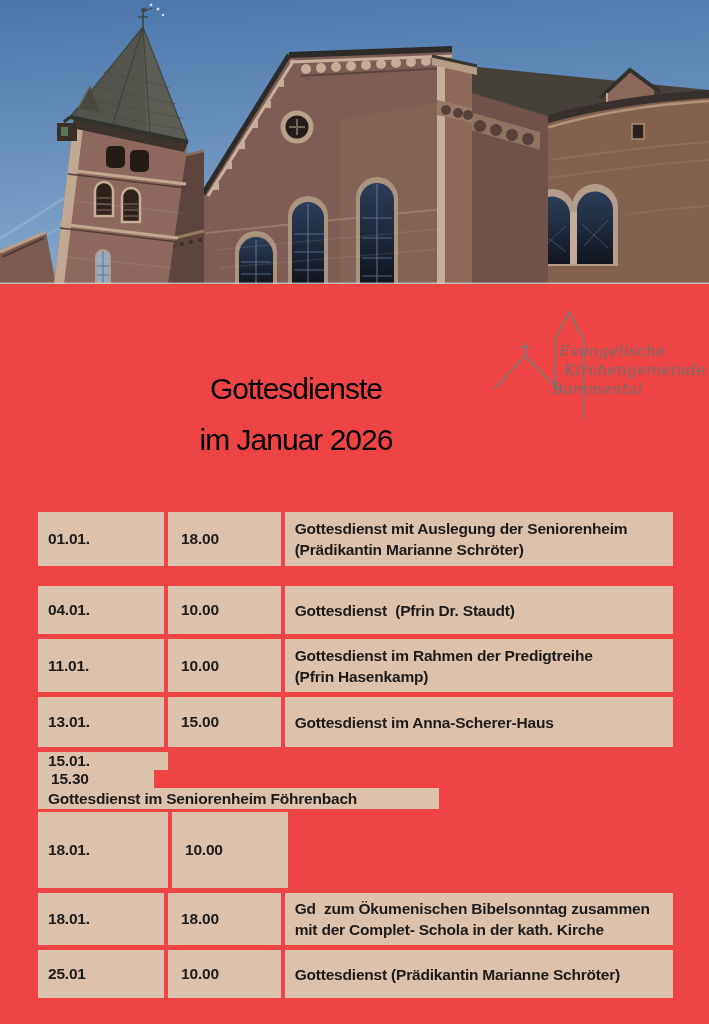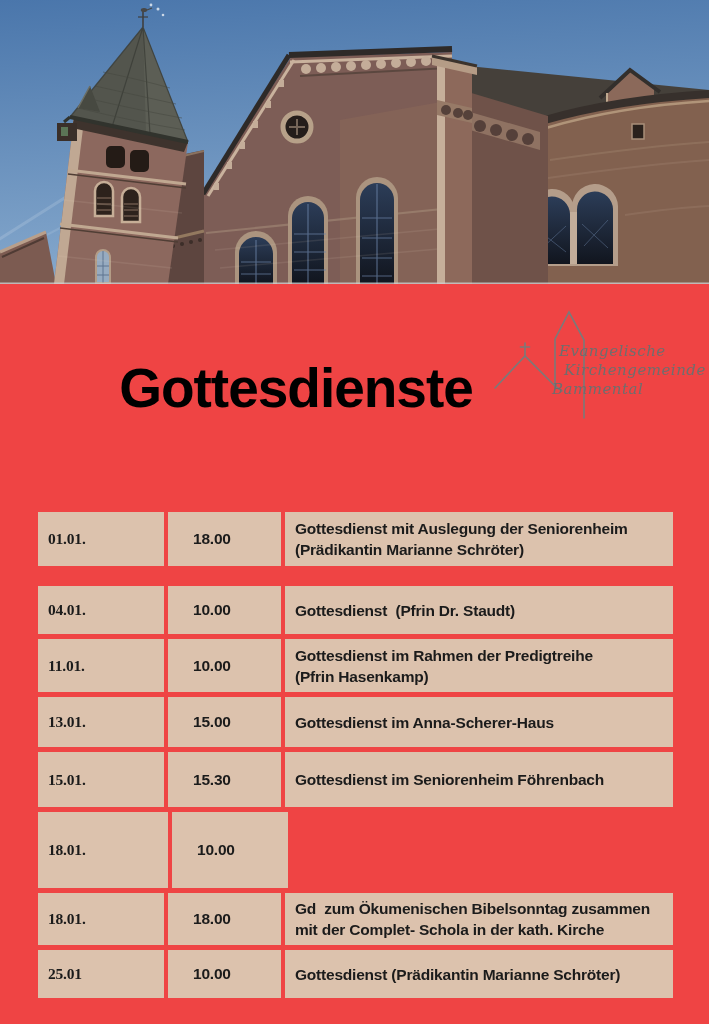--- a/index.html
+++ b/index.html
@@ -13,32 +13,32 @@
   
   .logo{position:absolute;top:306px;left:492px;width:214px;height:140px;}
   .logo text{
     font-family:"DejaVu Serif",serif;font-style:italic;
     fill:#6e6e6e;font-size:15px;letter-spacing:.5px;
   }
   
   .title{
     position:absolute;top:363px;left:96px;width:400px;
     text-align:center;color:#000;
-    font-size:55px;font-weight:bold;line-height:51px;letter-spacing:-1px;
+    font-size:30px;font-weight:normal;line-height:51px;letter-spacing:-1px;
   }
   
   .schedule{position:absolute;top:512px;left:38px;width:635px;}
   .row{display:flex;margin-bottom:5px;}
   .cell{
     background:#dcc2ad;color:#1b1b1b;
     font-size:15.5px;font-weight:bold;letter-spacing:-0.2px;
     display:flex;align-items:center;box-sizing:border-box;
   }
-  .c-date{width:130px;margin-right:4px;padding-left:10px;font-family:Liberation Serif, serif;}
-  .c-time{width:116px;margin-right:4px;padding-left:25px;}
+  .c-date{width:130px;margin-right:4px;padding-left:10px;}
+  .c-time{width:116px;margin-right:4px;padding-left:13px;}
   .c-desc{width:401px;padding-left:10px;padding-right:6px;
           white-space:pre-wrap;line-height:21px;}
 </style>
 </head>
 <body>
 
 <div class="page">
 
   <svg class="photo" viewBox="0 0 709 284" aria-hidden="true">
     <defs>
@@ -231,20 +231,21 @@
       <path d="M33,37 L33,50"></path>
       <path d="M28.5,41 L37.5,41"></path>
     </g>
     <text x="67" y="50">Evangelische</text>
     <text x="72" y="69">Kirchengemeinde</text>
     <text x="60" y="88">Bammental</text>
   </svg>
 
   <div class="title">
     <div>Gottesdienste</div>
+    <div>im Januar 2026</div>
   </div>
 
   <div class="schedule">
 
     <div class="row" style="height:54px;">
       <div class="cell c-date">01.01.</div>
       <div class="cell c-time">18.00</div>
       <div class="cell c-desc">Gottesdienst mit Auslegung der Seniorenheim
 (Prädikantin Marianne Schröter)</div>
     </div>
@@ -261,21 +262,21 @@
       <div class="cell c-desc">Gottesdienst im Rahmen der Predigtreihe
 (Pfrin Hasenkamp)</div>
     </div>
 
     <div class="row" style="height:50px;">
       <div class="cell c-date">13.01.</div>
       <div class="cell c-time">15.00</div>
       <div class="cell c-desc">Gottesdienst im Anna-Scherer-Haus</div>
     </div>
 
-    <div class="row" style="height:55px;">
+    <div class="row" style="height:55px;flex-direction:column;">
       <div class="cell c-date">15.01.</div>
       <div class="cell c-time">15.30</div>
       <div class="cell c-desc">Gottesdienst im Seniorenheim Föhrenbach</div>
     </div>
 
     <div class="row" style="height:76px;">
       <div class="cell c-date">18.01.</div>
       <div class="cell c-time">10.00</div>
     </div>
 

